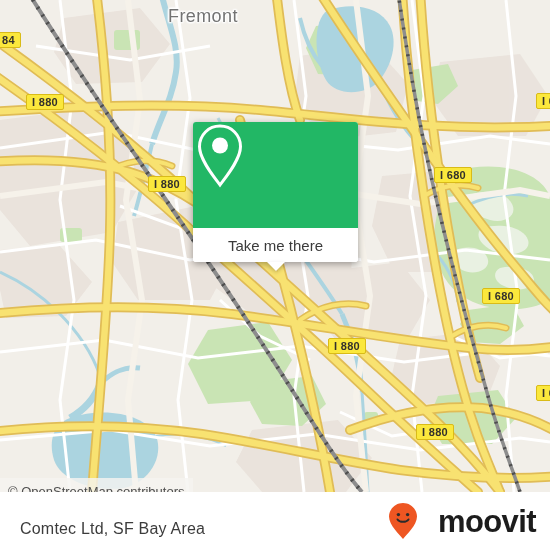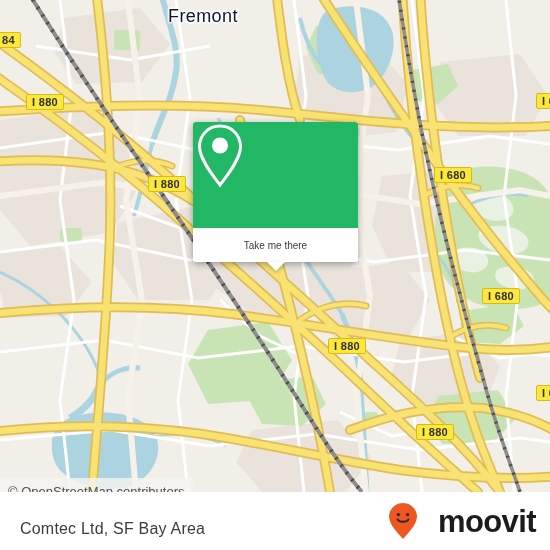--- a/index.html
+++ b/index.html
@@ -39,21 +39,21 @@
     height:16px;
     padding:0 5px;
     white-space:nowrap;
     box-sizing:border-box;
     letter-spacing:.3px;
   }
 
   
   .place-label{
     position:absolute;
-    color:#0f172a;
+    color:#737373;
     font-size:18px;
     font-family:"Liberation Sans", sans-serif;
     letter-spacing:.4px;
     text-shadow:
        1px 0 2px #fff, -1px 0 2px #fff, 0 1px 2px #fff, 0 -1px 2px #fff,
        1px 1px 2px #fff, -1px -1px 2px #fff, 1px -1px 2px #fff, -1px 1px 2px #fff;
     white-space:nowrap;
   }
 
   
@@ -74,21 +74,21 @@
   }
   #popup-foot{
     height:34px;
     background:#ffffff;
     border-radius:0 0 3px 3px;
     display:flex;align-items:center;justify-content:center;
     position:relative;
   }
   #popup-foot-label{
     color:#3b3b3b;
-    font-size:10px;
+    font-size:15px;
     font-family:"Liberation Sans", sans-serif;
   }
   #popup-tail{
     position:absolute;
     left:50%;margin-left:-9px;bottom:-9px;
     width:0;height:0;
     border-left:9px solid transparent;
     border-right:9px solid transparent;
     border-top:9px solid #ffffff;
     filter:drop-shadow(0 2px 2px rgba(0,0,0,.20));

